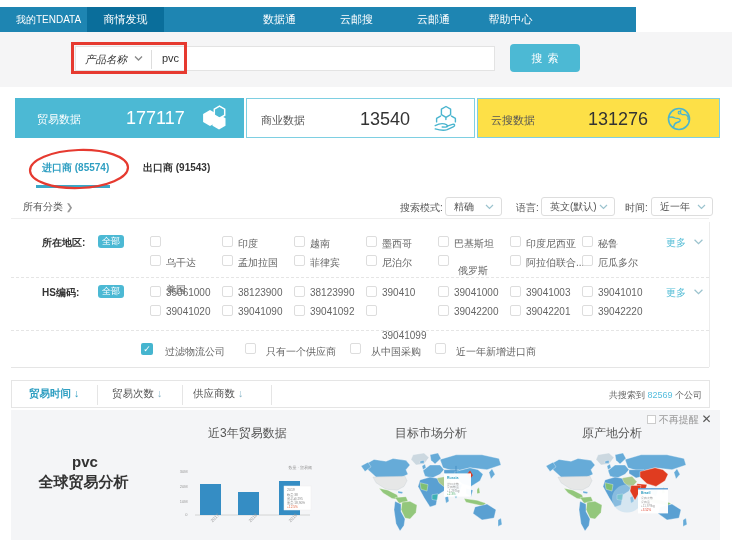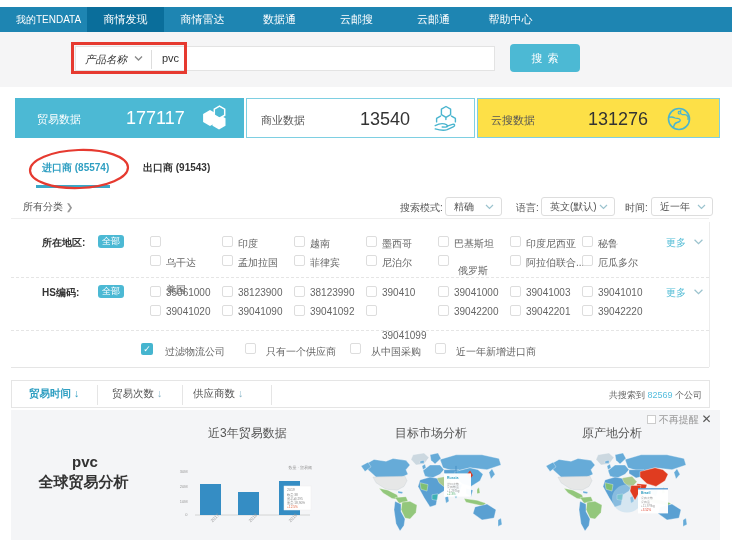--- a/index.html
+++ b/index.html
@@ -1,20 +1,20 @@
 <!DOCTYPE html>
 <html><head>
 <meta charset="utf-8">
 <style>
 *{margin:0;padding:0;box-sizing:border-box;}
 html,body{width:732px;height:552px;background:#fff;font-family:"Liberation Sans",sans-serif;overflow:hidden;}
 body{position:relative;}
 .abs{position:absolute;}
 
-#nav{position:absolute;left:0;top:7px;width:732px;height:25px;background:#1e85b2;}
+#nav{position:absolute;left:0;top:7px;width:636px;height:25px;background:#1e85b2;}
 #nav .item{position:absolute;top:0;height:25px;width:77px;text-align:center;line-height:25px;color:#fff;font-size:11px;}
 #nav .active{background:#0a6e9b;}
 
 #searchband{position:absolute;left:0;top:32px;width:732px;height:55px;background:#f5f5f6;}
 #sfield{position:absolute;left:75px;top:46px;width:420px;height:25px;background:#fff;border:1px solid #e3e3e3;}
 #sfield .lbl{position:absolute;left:9px;top:6px;font-size:10.5px;color:#333;font-style:italic;}
 #sfield .sep{position:absolute;left:75px;top:3px;width:1px;height:19px;background:#ddd;}
 #sfield .pvc{position:absolute;left:86px;top:5px;font-size:11px;color:#333;}
 #redbox{position:absolute;left:71px;top:42px;width:116px;height:32px;border:3px solid #e63a30;}
 #sbtn{position:absolute;left:510px;top:44px;width:70px;height:28px;background:#4cb9d4;border-radius:4px;color:#fff;font-size:11px;text-align:center;line-height:28px;letter-spacing:5px;text-indent:5px;}
@@ -59,21 +59,20 @@
 .ctitle{position:absolute;top:425px;font-size:12px;color:#555;}
 #pvcbig{position:absolute;left:40px;top:453px;width:90px;text-align:center;font-size:15px;font-weight:bold;color:#333;}
 #pvcbig2{position:absolute;left:26px;top:473px;width:115px;text-align:center;font-size:15px;font-weight:bold;color:#333;}
 </style>
 </head>
 <body>
 
 <div id="nav">
   <div class="item" style="left:10px;font-size:10px;">我的TENDATA</div>
   <div class="item active" style="left:87px;">商情发现</div>
-  <div class="item" style="left:164px;">商情雷达</div>
   <div class="item" style="left:241px;">数据通</div>
   <div class="item" style="left:318px;">云邮搜</div>
   <div class="item" style="left:395px;">云邮通</div>
   <div class="item" style="left:472px;">帮助中心</div>
 </div>
 
 <div id="searchband"></div>
 <div id="sfield">
   <span class="lbl">产品名称</span>
   <svg class="abs" style="left:58px;top:8px;" width="9" height="7" viewBox="0 0 9 7">

